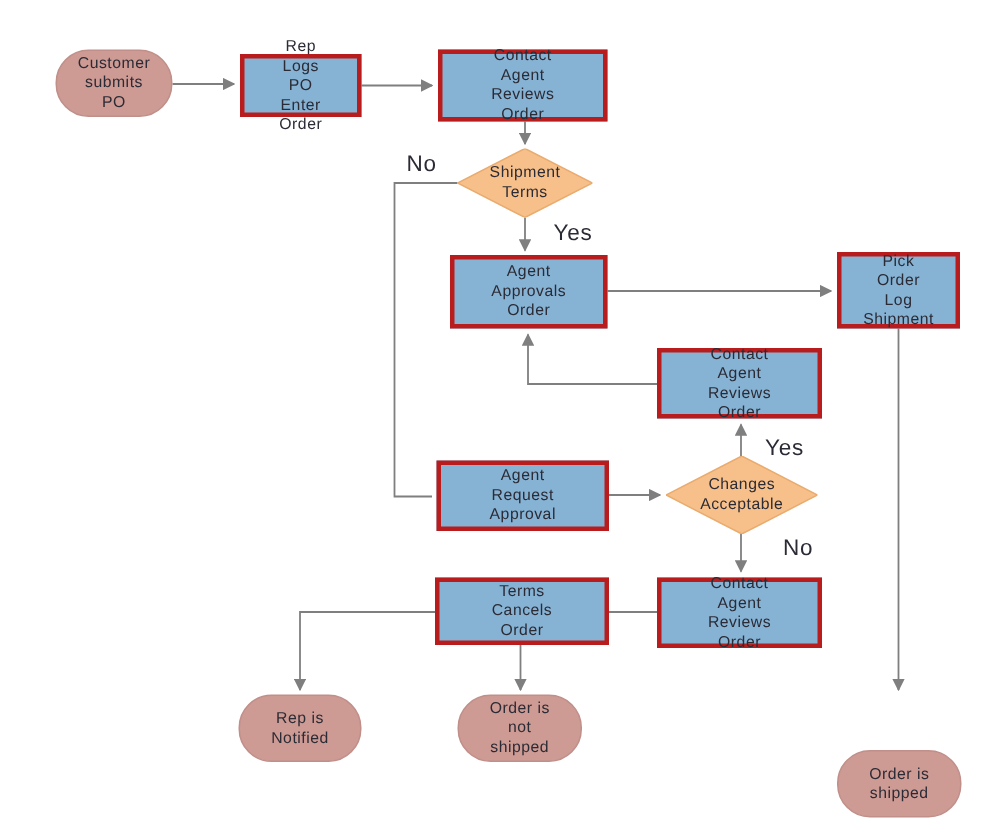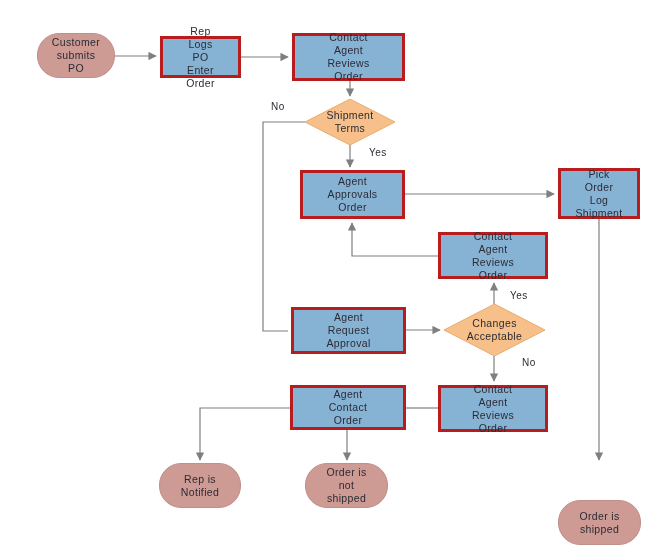--- a/index.html
+++ b/index.html
@@ -66,21 +66,21 @@
     width: 100%;
     height: 100%;
     z-index: 0;
   }
   .decision .lbl {
     position: relative;
     z-index: 1;
   }
   .edge-label {
     position: absolute;
-    font-size: 10px;
+    font-size: 15px;
     color: #2b2b35;
     letter-spacing: 0.5px;
     z-index: 3;
     font-family: "Liberation Sans", sans-serif;
   }
 </style>
 </head>
 <body>
 
 <div id="canvas">
@@ -169,21 +169,21 @@
 
   <div class="node decision" style="left:444px; top:304px; width:101px; height:52px;">
     <svg class="diamond-bg" viewBox="0 0 101 52" preserveAspectRatio="none">
       <polygon points="50.5,0 101,26 50.5,52 0,26" fill="#f7c08a" stroke="#e9ab6e" stroke-width="1"></polygon>
     </svg>
     <span class="lbl">Changes
 Acceptable</span>
   </div>
 
   <div class="node process" style="left:290px; top:385px; width:116px; height:45px;">
-    <span class="lbl">Agent Contact Order</span>
+    <span class="lbl">Terms Cancels Order</span>
   </div>
 
   <div class="node process" style="left:438px; top:385px; width:110px; height:47px;">
     <span class="lbl">Contact Agent
 Reviews Order</span>
   </div>
 
   <div class="node terminal" style="left:159px; top:463px; width:82px; height:45px;">
     <span class="lbl">Rep is Notified</span>
   </div>

